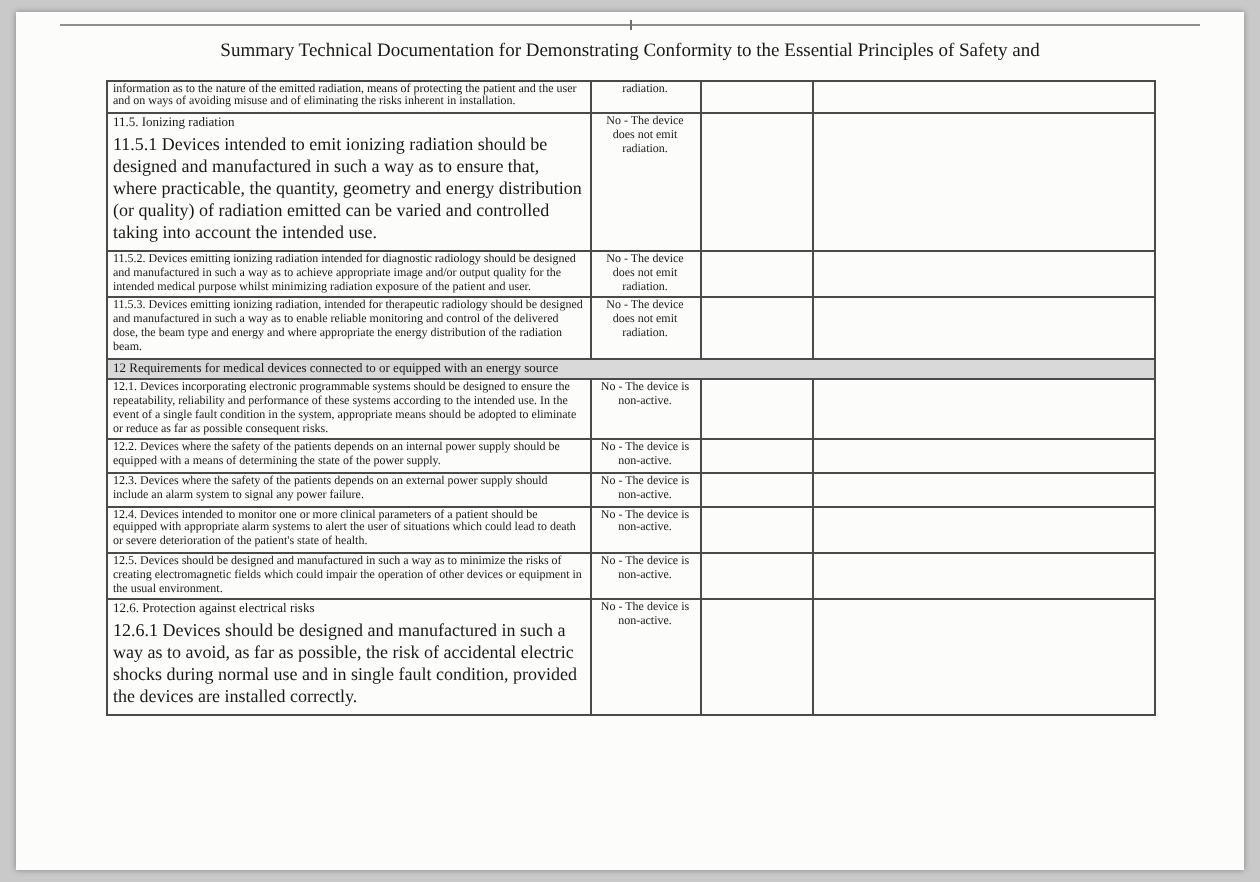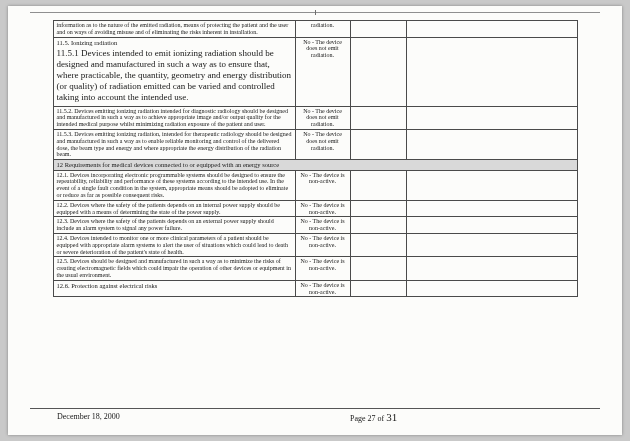--- a/index.html
+++ b/index.html
@@ -38,20 +38,21 @@
 </style>
 </head>
 <body>
 
 <div class="page">
 
   <div class="top-rule"></div>
   <div class="top-tick"></div>
 
   <div class="title-block">
+    <div class="title-line">Summary Technical Documentation for Demonstrating Conformity to the Essential Principles of Safety and</div>
   </div>
 
   <div class="ep-table">
 
     <div class="trow">
       <div class="cell c1">
         <p class="sm">information as to the nature of the emitted radiation, means of protecting the patient and the user and on ways of avoiding misuse and of eliminating the risks inherent in installation.</p>
       </div>
       <div class="cell c2">
         <p class="ans">radiation.</p>
@@ -151,28 +152,25 @@
       <div class="cell c2">
         <p class="ans">No - The device is non-active.</p>
       </div>
       <div class="cell c3"></div>
       <div class="cell c4"></div>
     </div>
 
     <div class="trow">
       <div class="cell c1">
         <p class="hdr">12.6.  Protection against electrical risks</p>
+        <p class="big">12.6.1  Devices should be designed and manufactured in such a way as to avoid, as far as possible, the risk of accidental electric shocks during normal use and in single fault condition, provided the devices are installed correctly.</p>
       </div>
       <div class="cell c2">
         <p class="ans">No - The device is non-active.</p>
       </div>
       <div class="cell c3"></div>
       <div class="cell c4"></div>
     </div>
 
   </div>
 
-  <div class="footer">
-    <span class="fdate">December 18, 2000</span>
-    <span class="fpage"><span>Page 27 of </span><span class="ftotal">31</span></span>
-  </div>
 
 </div>
 
 </body></html>

